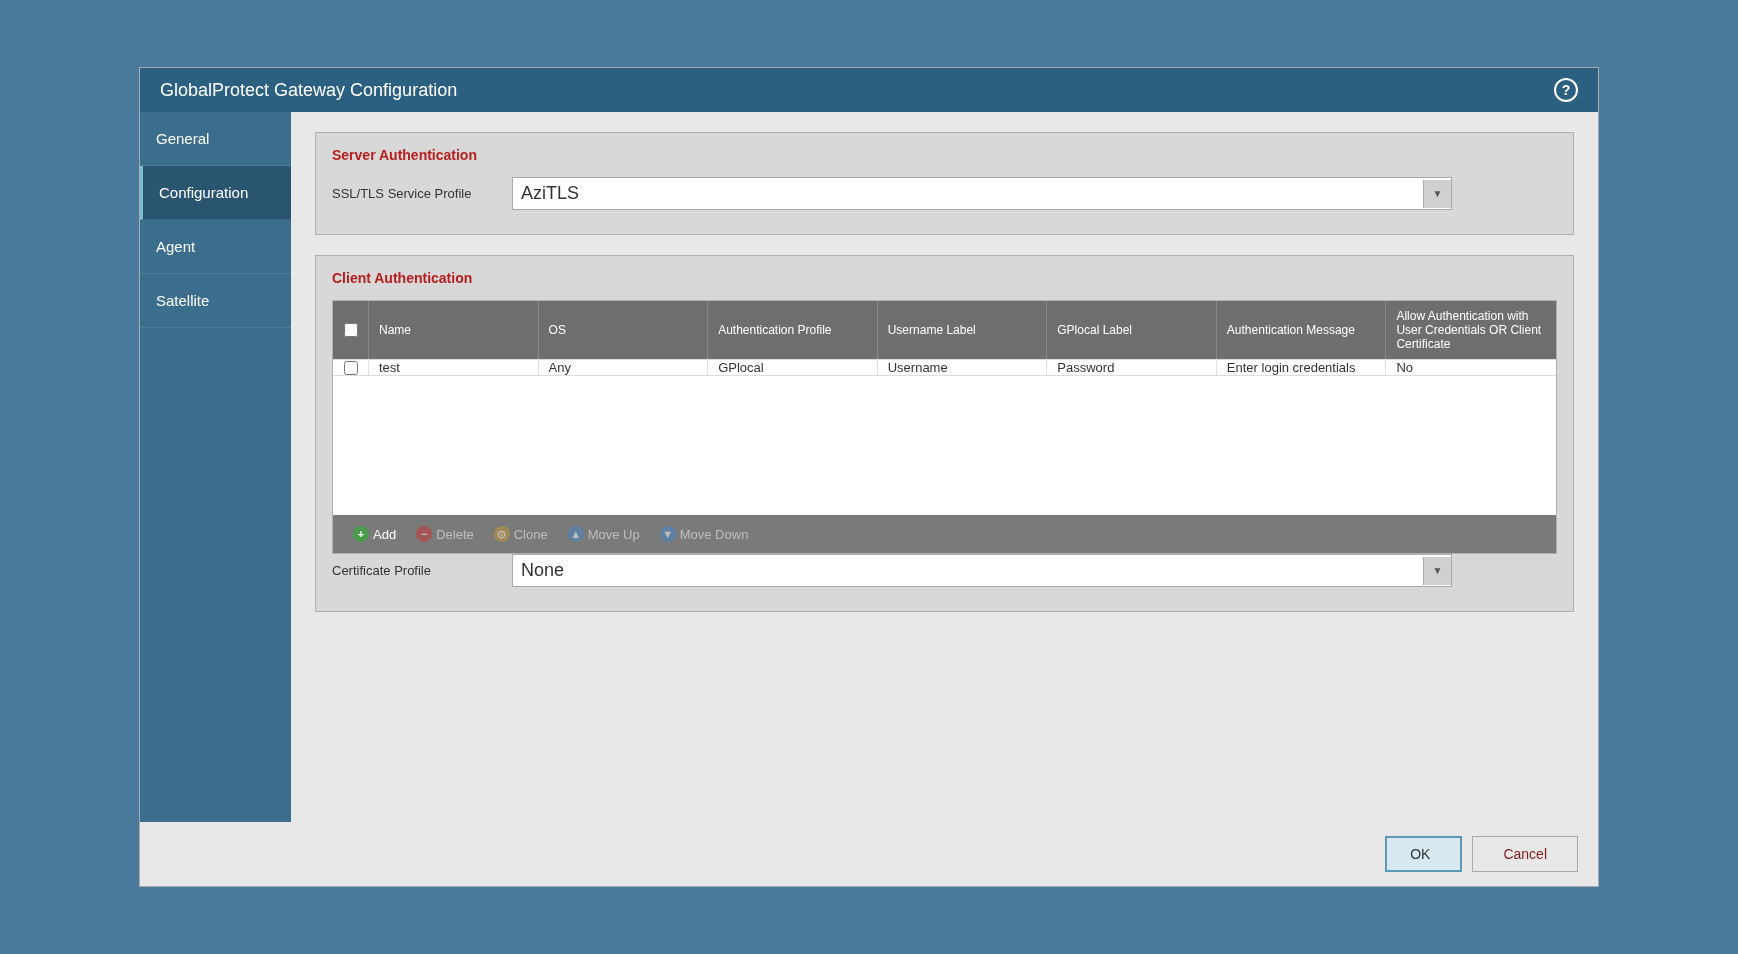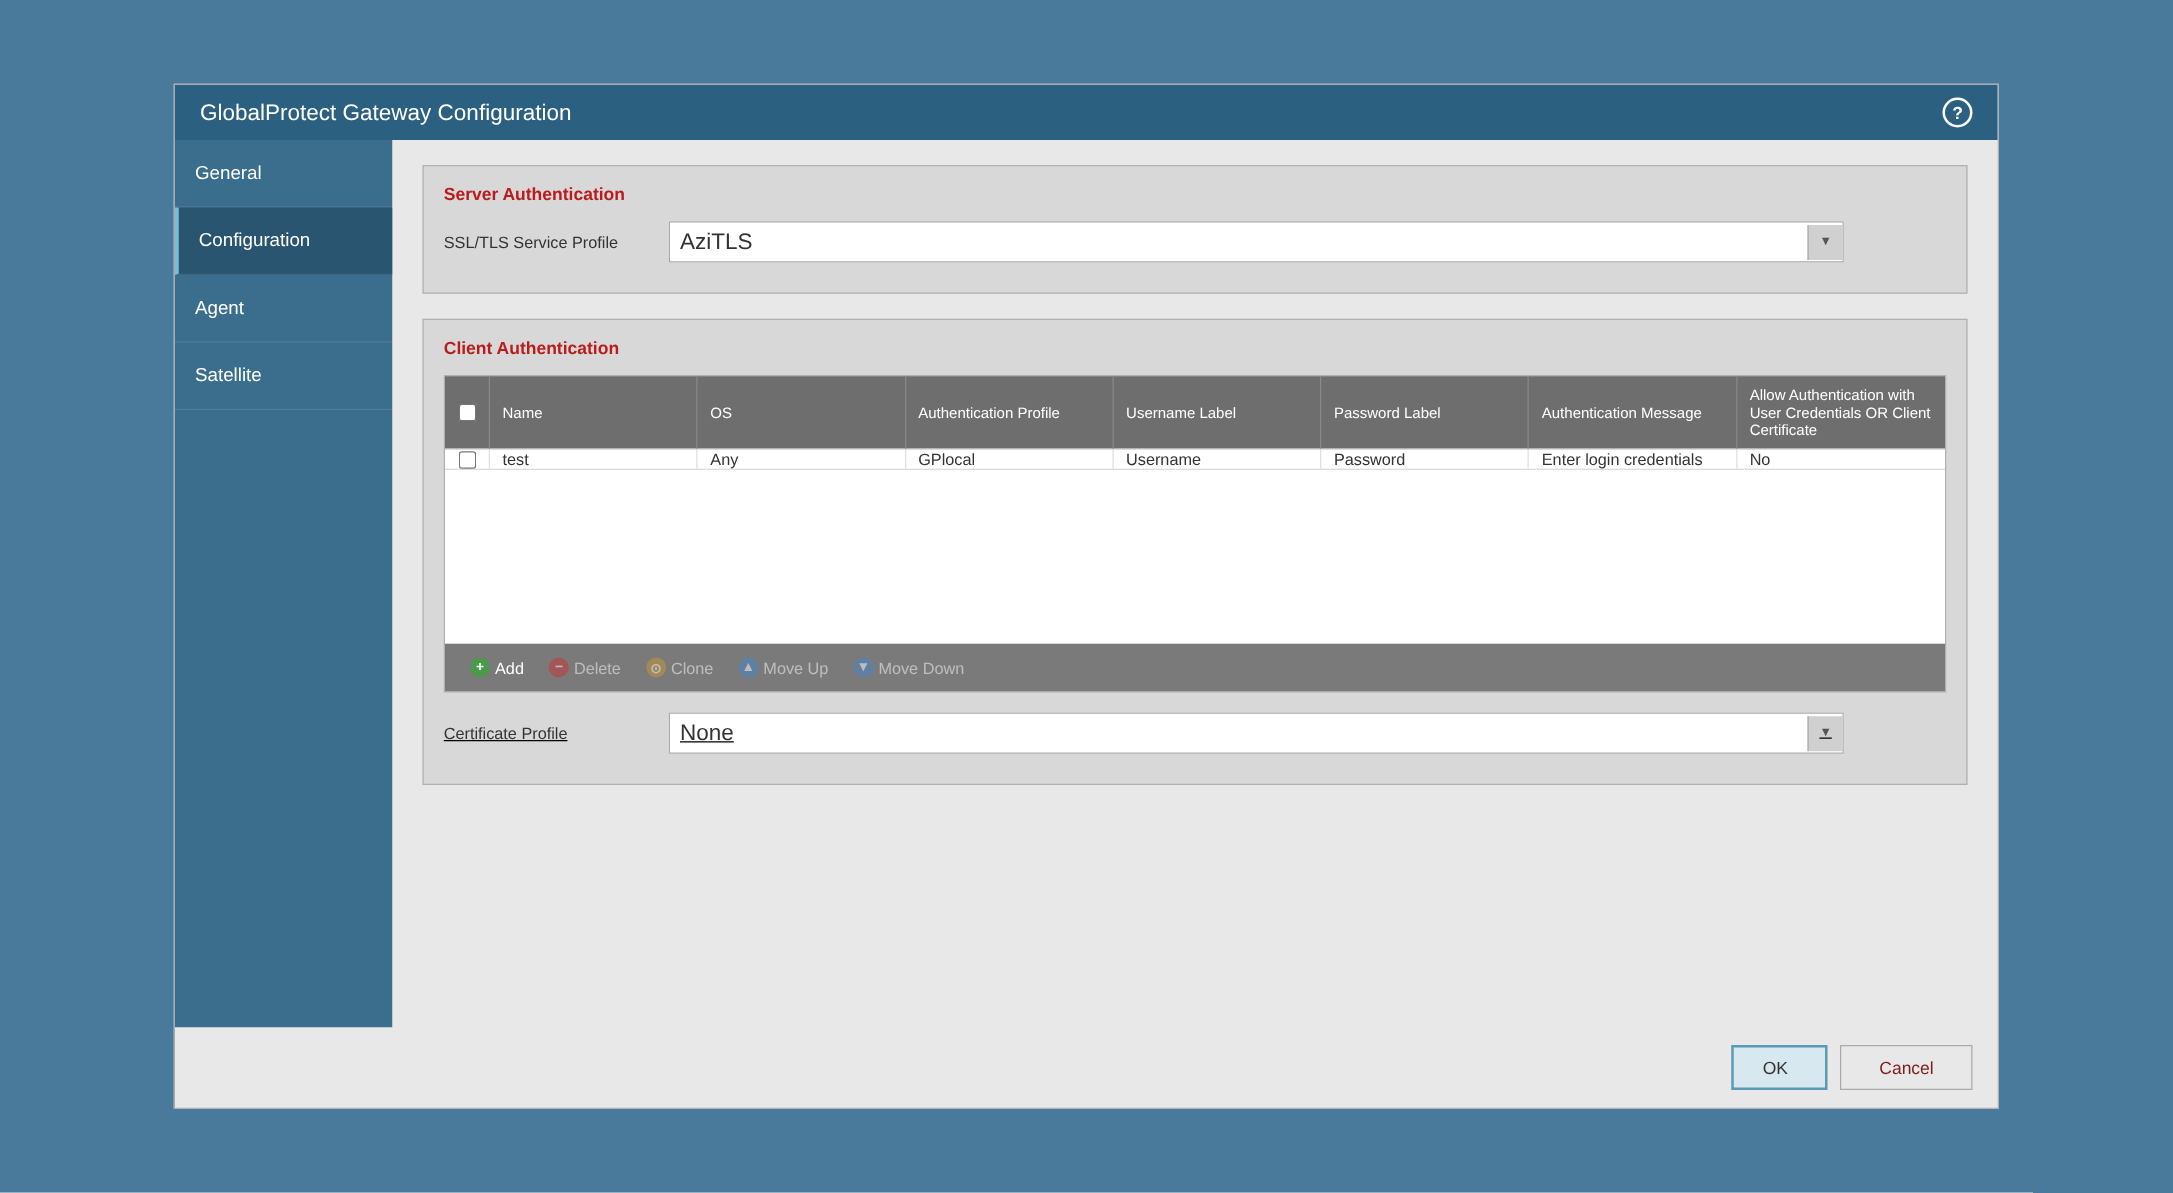--- a/index.html
+++ b/index.html
@@ -49,21 +49,21 @@
       cursor: pointer;
     }
 
     .dialog-body {
       display: flex;
       flex: 1;
     }
 
     .sidebar {
       background: #3a6e8c;
-      width: 174px;
+      width: 151px;
       flex-shrink: 0;
       display: flex;
       flex-direction: column;
     }
 
     .sidebar-item {
       padding: 18px 16px;
       color: white;
       font-size: 15px;
       cursor: pointer;
@@ -323,21 +323,21 @@
             <div class="table-header-cell">
               <span>OS</span>
             </div>
             <div class="table-header-cell">
               <span>Authentication Profile</span>
             </div>
             <div class="table-header-cell">
               <span>Username Label</span>
             </div>
             <div class="table-header-cell">
-              <span>Password Label</span>
+              <span>GPlocal Label</span>
             </div>
             <div class="table-header-cell">
               <span>Authentication Message</span>
             </div>
             <div class="table-header-cell">
               <span>Allow Authentication with User Credentials OR Client Certificate</span>
             </div>
           </div>
 
           <div class="table-data-row">
@@ -372,21 +372,21 @@
               <span class="toolbar-btn-icon">▲</span>
               <span>Move Up</span>
             </button>
             <button class="toolbar-btn btn-movedown disabled">
               <span class="toolbar-btn-icon">▼</span>
               <span>Move Down</span>
             </button>
           </div>
         </div>
 
-        <div class="form-row" style="margin-top: 16px; text-decoration: underline;">
+        <div class="form-row" style="">
           <span class="form-label">Certificate Profile</span>
           <div class="dropdown-wrapper">
             <div class="dropdown-value">None</div>
             <div class="dropdown-arrow">▼</div>
           </div>
         </div>
 
       </div>
     </div>
   </div>

